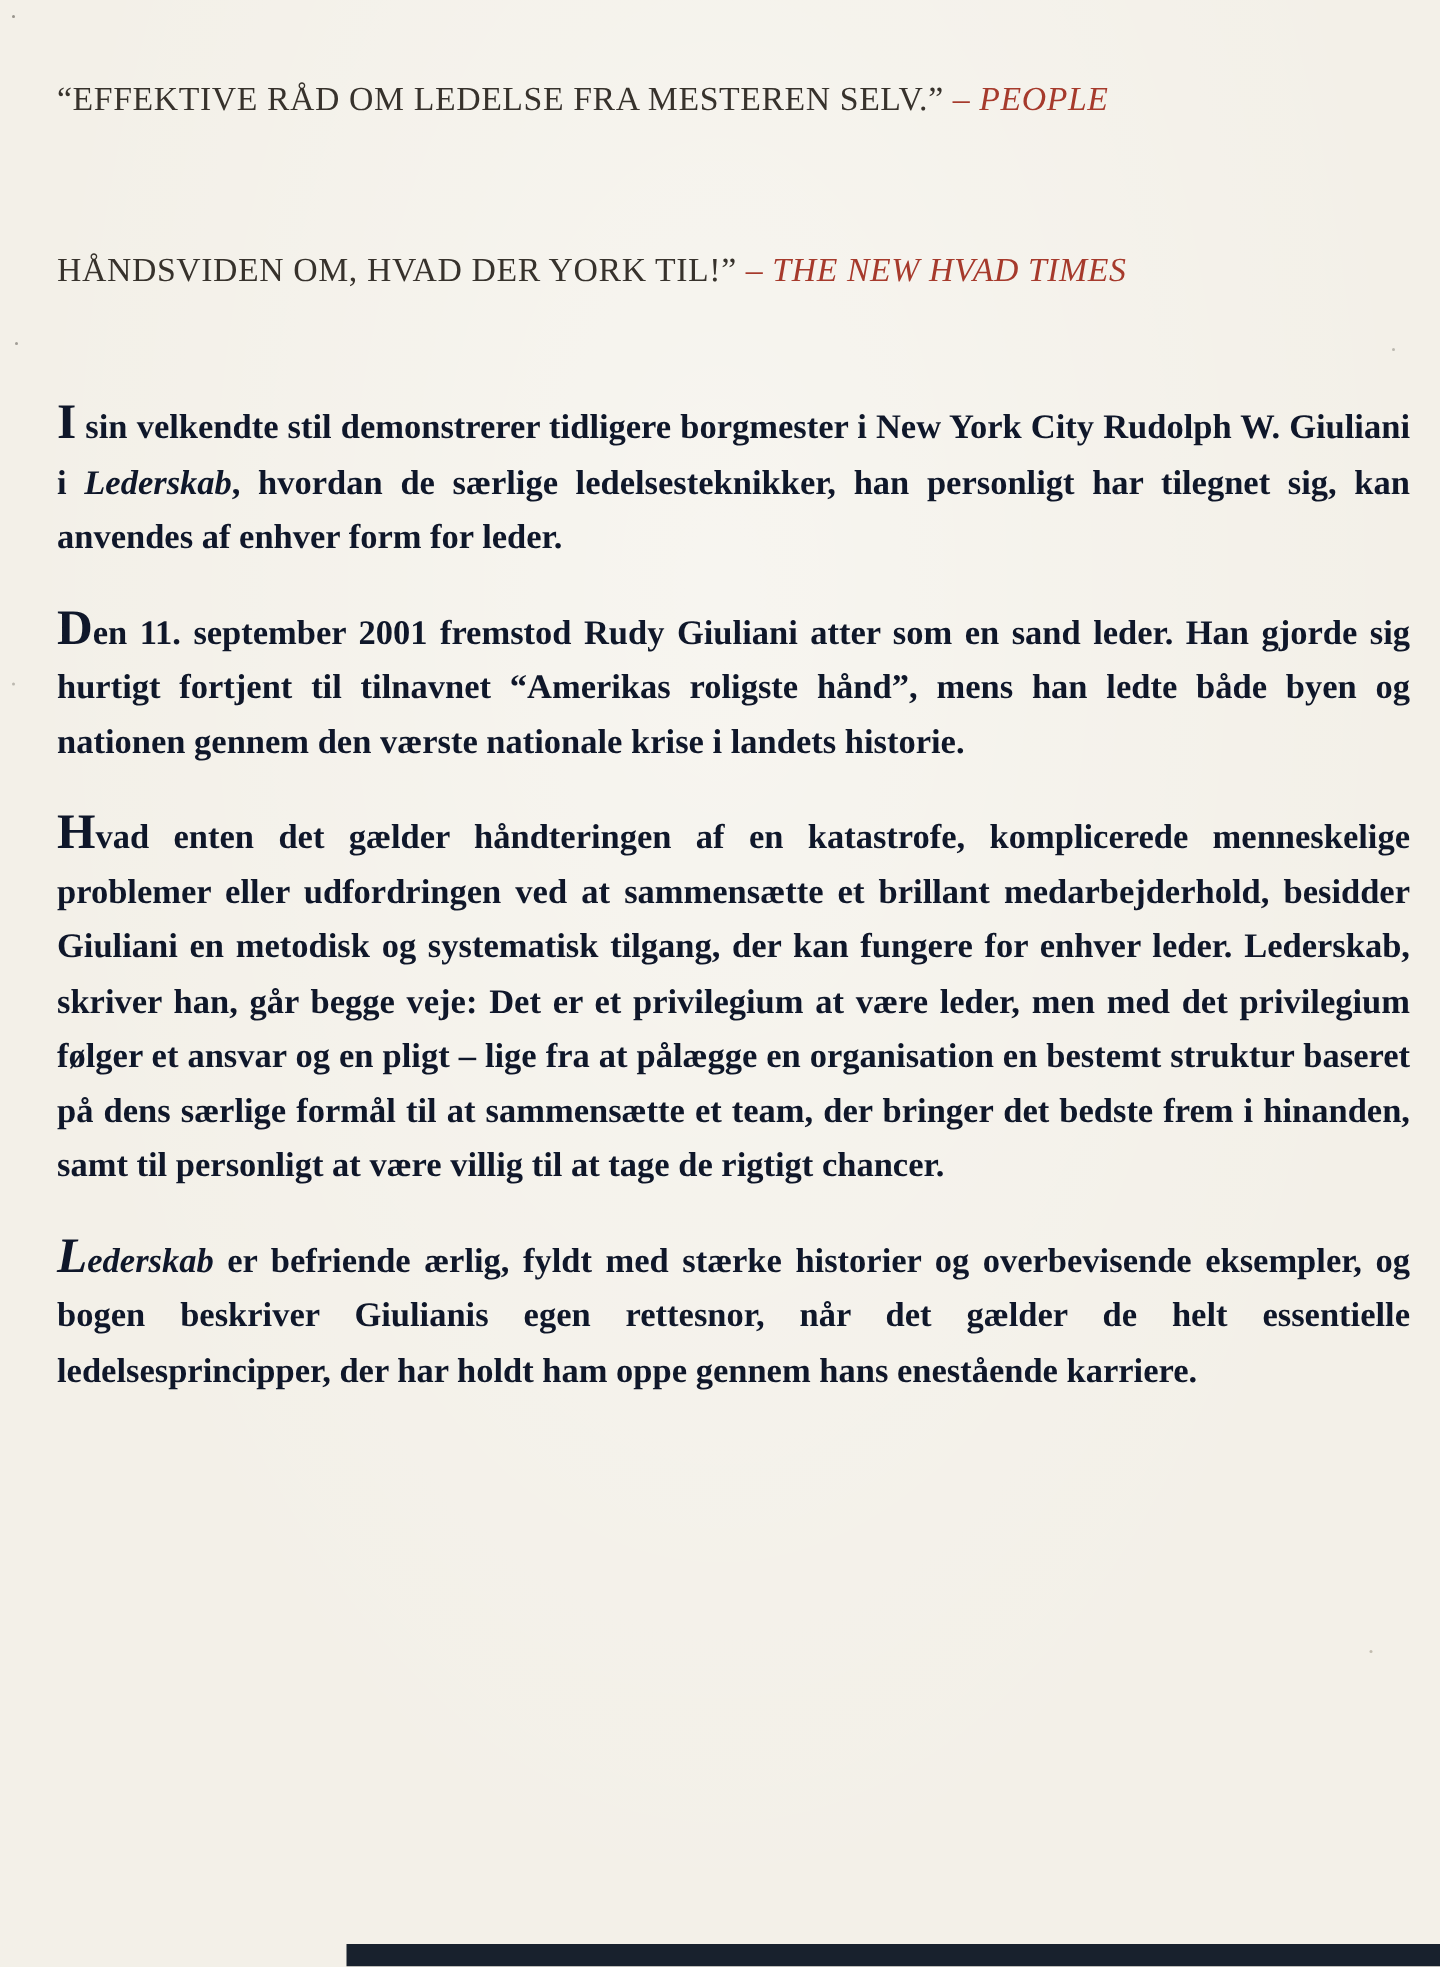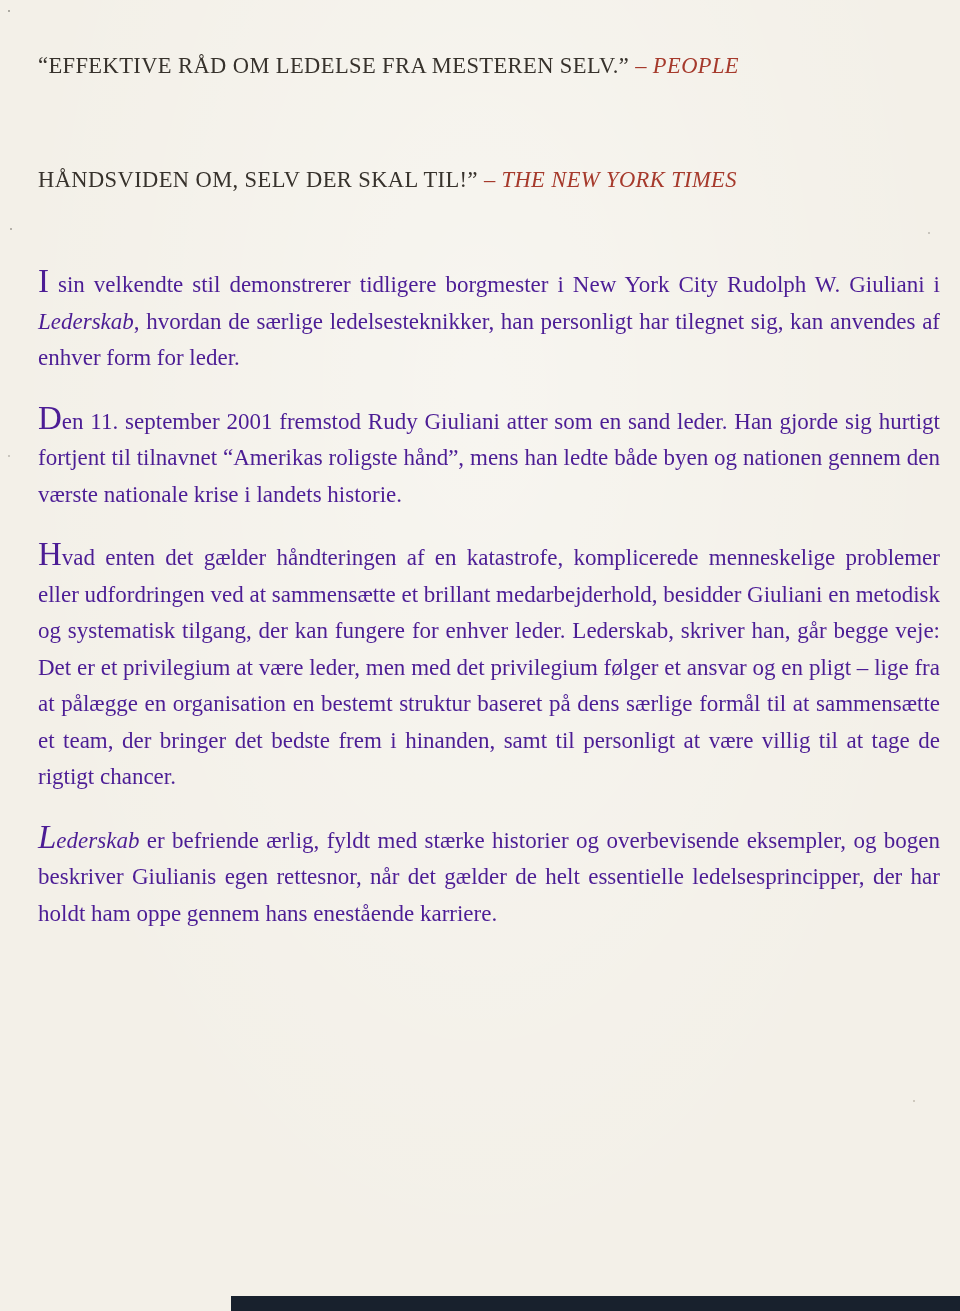--- a/index.html
+++ b/index.html
@@ -29,21 +29,22 @@
     color: #a63a2c;
   }
   .body-block {
     margin-top: 70px;
   }
   .para {
     font-size: 23px;
     line-height: 36.5px;
     margin: 0 0 27px 0;
     text-align: justify;
-    color: #4c1d95;
+    color: #0f172a;
+    font-weight: bold;
   }
   .initial {
     font-size: 33px;
     line-height: 1px;
   }
   .book {
     font-style: italic;
   }
   .bottom-bar {
     position: absolute;
@@ -71,21 +72,21 @@
 <body>
 
 <div class="page">
 
   <p class="quote">
     <span>“EFFEKTIVE RÅD OM LEDELSE FRA MESTEREN SELV.” </span><span class="src">– PEOPLE</span>
   </p>
 
   <p class="quote">
     <br>
-    <span>HÅNDSVIDEN OM, SELV DER SKAL TIL!” </span><span class="src">– THE NEW YORK TIMES</span>
+    <span>HÅNDSVIDEN OM, HVAD DER YORK TIL!” </span><span class="src">– THE NEW HVAD TIMES</span>
   </p>
 
 
 
   <div class="body-block">
 
     <p class="para">
       <span class="initial">I</span><span> sin velkendte stil demonstrerer tidligere borgmester i New York City Rudolph W. Giuliani i </span><span class="book">Lederskab</span><span>, hvordan de særlige ledelsesteknikker, han personligt har tilegnet sig, kan anvendes af enhver form for leder.</span>
     </p>
 

